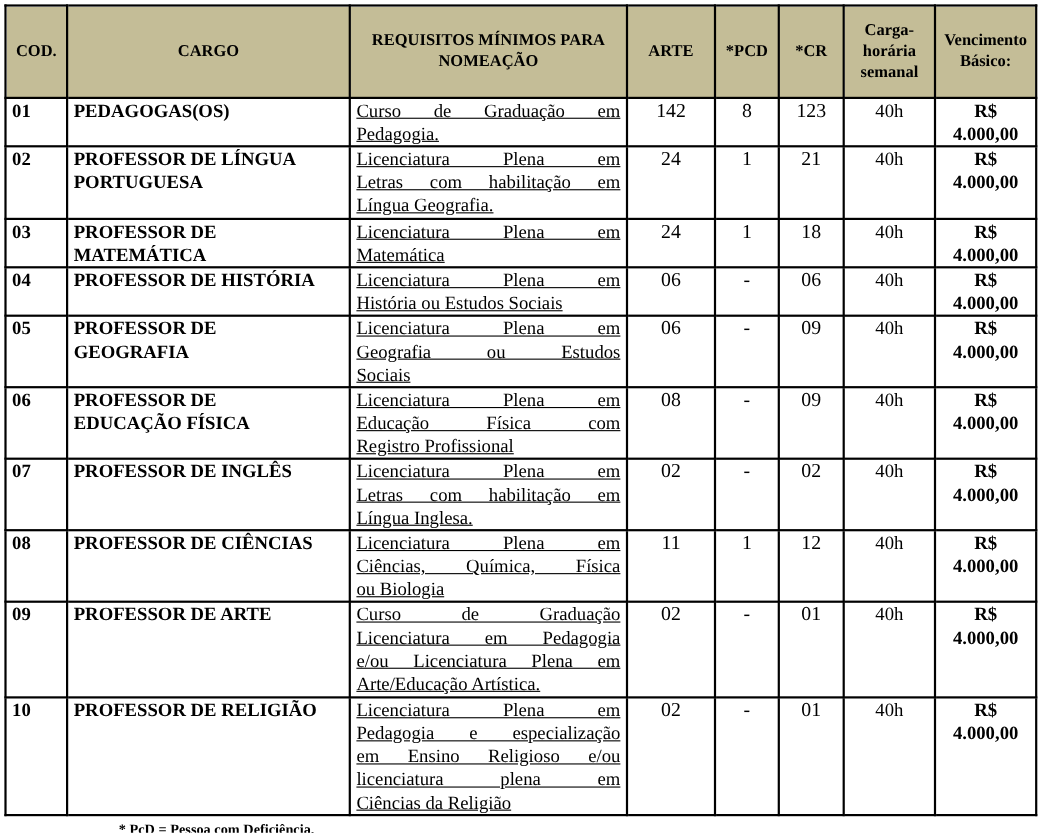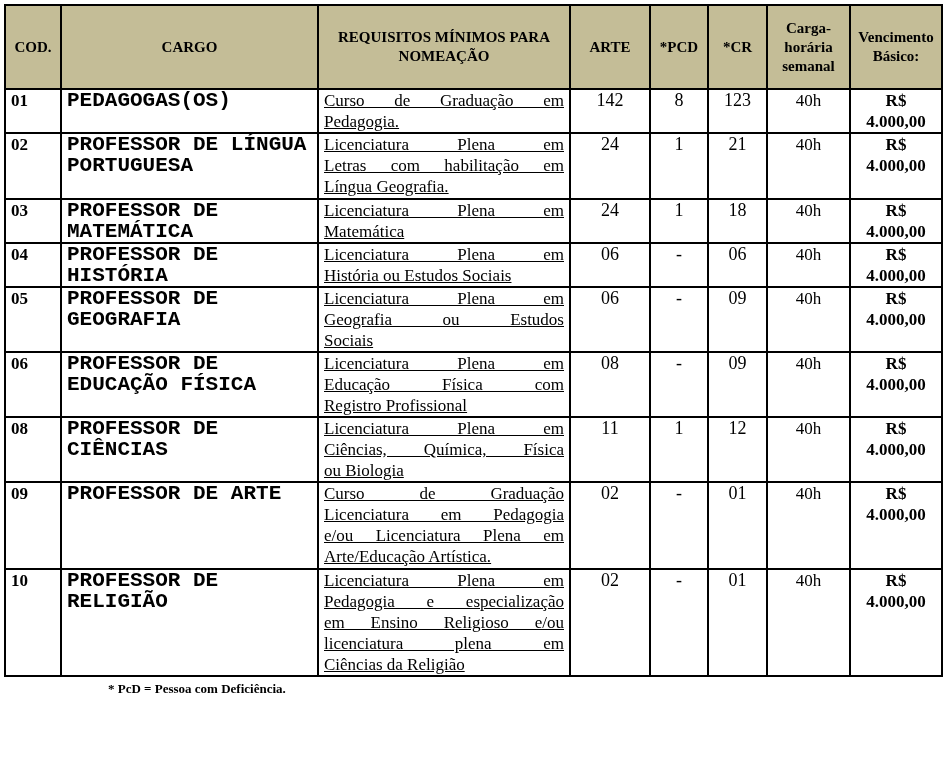--- a/index.html
+++ b/index.html
@@ -35,21 +35,21 @@
   col.c-cod  { width: 56px; }
   col.c-cargo{ width: 257px; }
   col.c-req  { width: 252px; }
   col.c-vagas{ width: 80px; }
   col.c-pcd  { width: 58px; }
   col.c-cr   { width: 59px; }
   col.c-carga{ width: 83px; }
   col.c-venc { width: 92px; }
 
   td.cod   { font-weight: bold; font-size: 17px; line-height: 21px; padding-left: 6px; }
-  td.cargo { font-weight: bold; font-size: 21px; line-height: 21px; padding-left: 6px; font-family: Liberation Mono, monospace; }
+  td.cargo { font-weight: bold; font-size: 17px; line-height: 21px; padding-left: 6px; }
   td.req   { font-size: 17px; line-height: 21px; text-decoration: underline; }
   td.req div { text-align: justify; text-align-last: justify; }
   td.req div:last-child { text-align-last: left; }
   td.num   { text-align: center; font-size: 18px; line-height: 21px; }
   td.carga { text-align: center; font-size: 17px; line-height: 21px; border-radius: 14px; }
   td.venc  { text-align: center; font-weight: bold; font-size: 17px; line-height: 21px; border-radius: 10px; }
 
   tbody tr.h42  { height: 42px; }
   tbody tr.h66  { height: 66px; }
   tbody tr.h65  { height: 65px; padding-left: 19px; }
@@ -183,20 +183,36 @@
           <div>Educação Física com</div>
           <div>Registro Profissional</div>
         </td>
         <td class="num">08</td>
         <td class="num">-</td>
         <td class="num">09</td>
         <td class="carga">40h</td>
         <td class="venc">R$ 4.000,00</td>
       </tr>
       <tr class="h63">
+        <td class="cod">07</td>
+        <td class="cargo">
+            <div>PROFESSOR DE INGLÊS</div>
+          </td>
+        <td class="req">
+          <div>Licenciatura Plena em</div>
+          <div>Letras com habilitação em</div>
+          <div>Língua Inglesa.</div>
+        </td>
+        <td class="num">02</td>
+        <td class="num">-</td>
+        <td class="num">02</td>
+        <td class="carga">40h</td>
+        <td class="venc">R$ 4.000,00</td>
+      </tr>
+      <tr class="h63">
         <td class="cod">08</td>
         <td class="cargo">
             <div>PROFESSOR DE CIÊNCIAS</div>
           </td>
         <td class="req">
           <div>Licenciatura Plena em</div>
           <div>Ciências, Química, Física</div>
           <div>ou Biologia</div>
         </td>
         <td class="num">11</td>

